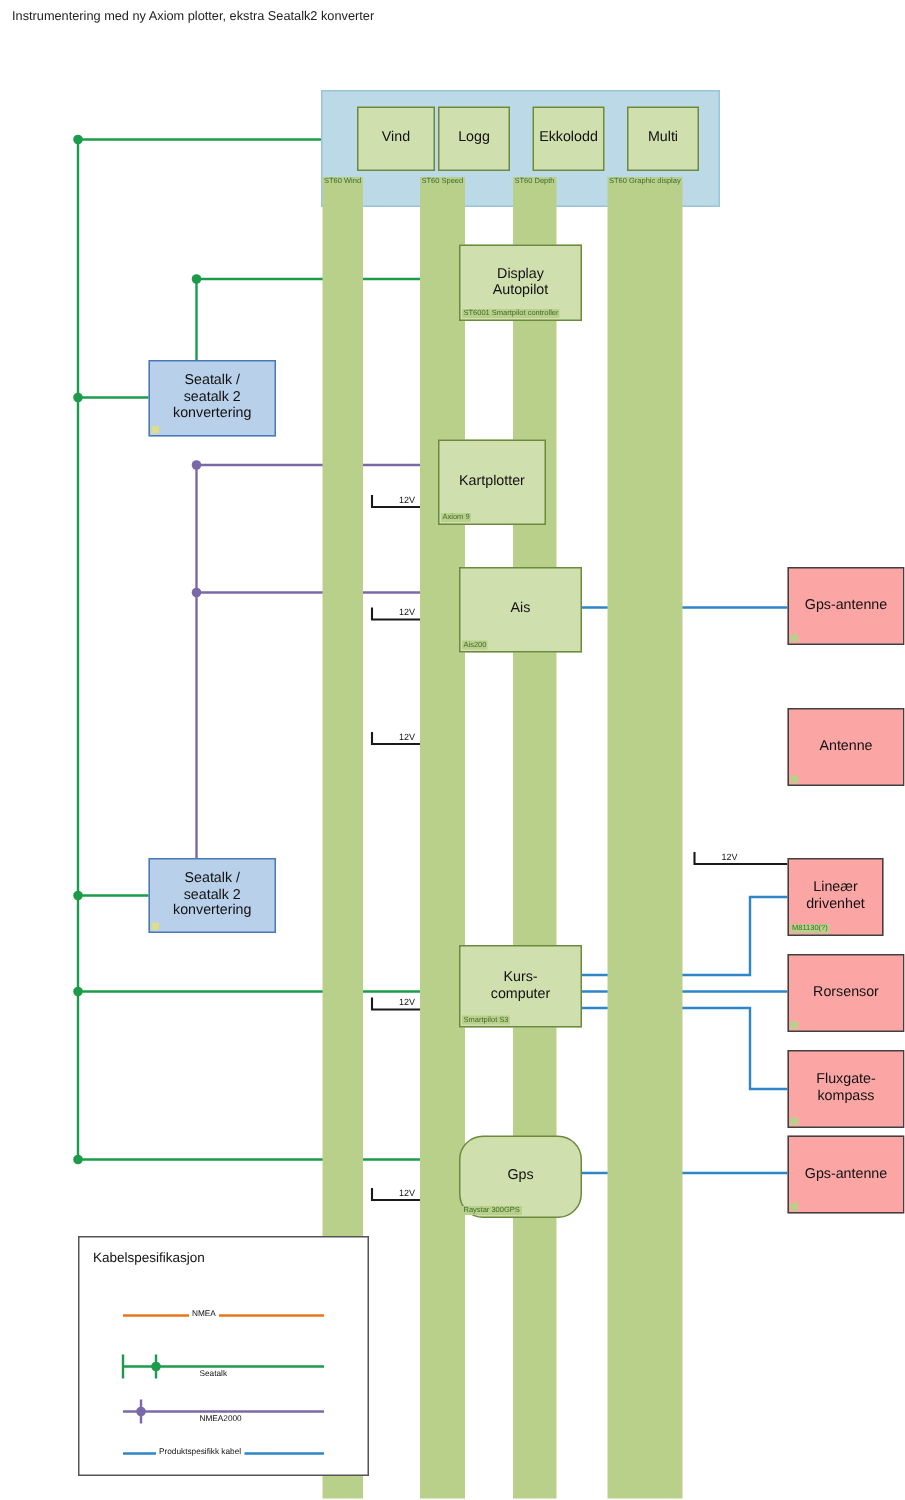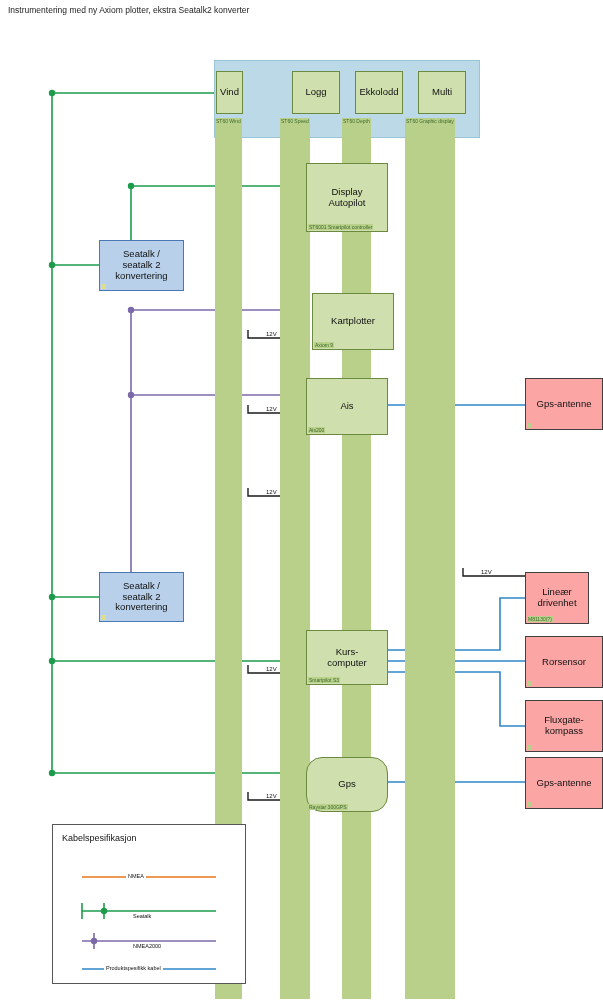--- a/index.html
+++ b/index.html
@@ -180,54 +180,54 @@
       <path d="M248,405 L248,413 L306,413"></path>
       <path d="M248,488 L248,496 L306,496"></path>
       <path d="M463,568 L463,576 L525,576"></path>
       <path d="M248,665 L248,673 L306,673"></path>
       <path d="M248,792 L248,800 L306,800"></path>
     </g>
   </svg>
 
   <div class="instrbox" style="left:214px; top:60px; width:266px; height:78px;"></div>
 
-  <div class="node" style="left:216px; top:71px; width:27px; height:43px;">
+  <div class="node" style="left:238px; top:71px; width:52px; height:43px;">
     <span class="lbl">Vind</span>
   </div>
   <div class="subtag" style="left:215px; top:118px;">ST60 Wind</div>
 
   <div class="node" style="left:292px; top:71px; width:48px; height:43px;">
     <span class="lbl">Logg</span>
   </div>
   <div class="subtag" style="left:280px; top:118px;">ST60 Speed</div>
 
   <div class="node" style="left:355px; top:71px; width:48px; height:43px;">
     <span class="lbl">Ekkolodd</span>
   </div>
   <div class="subtag" style="left:342px; top:118px;">ST60 Depth</div>
 
   <div class="node" style="left:418px; top:71px; width:48px; height:43px;">
     <span class="lbl">Multi</span>
   </div>
   <div class="subtag" style="left:405px; top:118px;">ST60 Graphic display</div>
 
-  <div class="node" style="left:306px; top:163px; width:82px; height:69px;">
+  <div class="node" style="left:306px; top:163px; width:82px; height:51px;">
     <span class="lbl" style="white-space:pre-line;">Display
 Autopilot</span>
     <span class="subtag">ST6001 Smartpilot controller</span>
   </div>
 
   <div class="node blue" style="left:99px; top:240px; width:85px; height:51px;">
     <span class="lbl" style="white-space:pre-line;">Seatalk /
 seatalk 2
 konvertering</span>
     <span class="subtag blue" style="width:5px;height:5px;padding:0;font-size:0;"></span>
   </div>
 
-  <div class="node" style="left:312px; top:293px; width:82px; height:57px;">
+  <div class="node" style="left:292px; top:293px; width:72px; height:57px;">
     <span class="lbl">Kartplotter</span>
     <span class="subtag">Axiom 9</span>
   </div>
   <div class="pwr" style="left:266px; top:331px;">12V</div>
 
   <div class="node" style="left:306px; top:378px; width:82px; height:57px;">
     <span class="lbl">Ais</span>
     <span class="subtag">Ais200</span>
   </div>
   <div class="pwr" style="left:266px; top:406px;">12V</div>
@@ -252,20 +252,24 @@
     <span class="lbl">Gps</span>
     <span class="subtag">Raystar 300GPS</span>
   </div>
   <div class="pwr" style="left:266px; top:793px;">12V</div>
 
   <div class="node pink" style="left:525px; top:378px; width:78px; height:52px;">
     <span class="lbl">Gps-antenne</span>
     <span class="subtag pinkdot"></span>
   </div>
 
+  <div class="node pink" style="left:525px; top:472px; width:78px; height:52px;">
+    <span class="lbl">Antenne</span>
+    <span class="subtag pinkdot"></span>
+  </div>
 
   <div class="node pink" style="left:525px; top:572px; width:64px; height:52px;">
     <span class="lbl" style="white-space:pre-line;">Lineær
 drivenhet</span>
     <span class="subtag" style="background:#b9d08a;color:#3f6b2f;">M81130(?)</span>
   </div>
   <div class="pwr" style="left:481px; top:569px;">12V</div>
 
   <div class="node pink" style="left:525px; top:636px; width:78px; height:52px;">
     <span class="lbl">Rorsensor</span>

